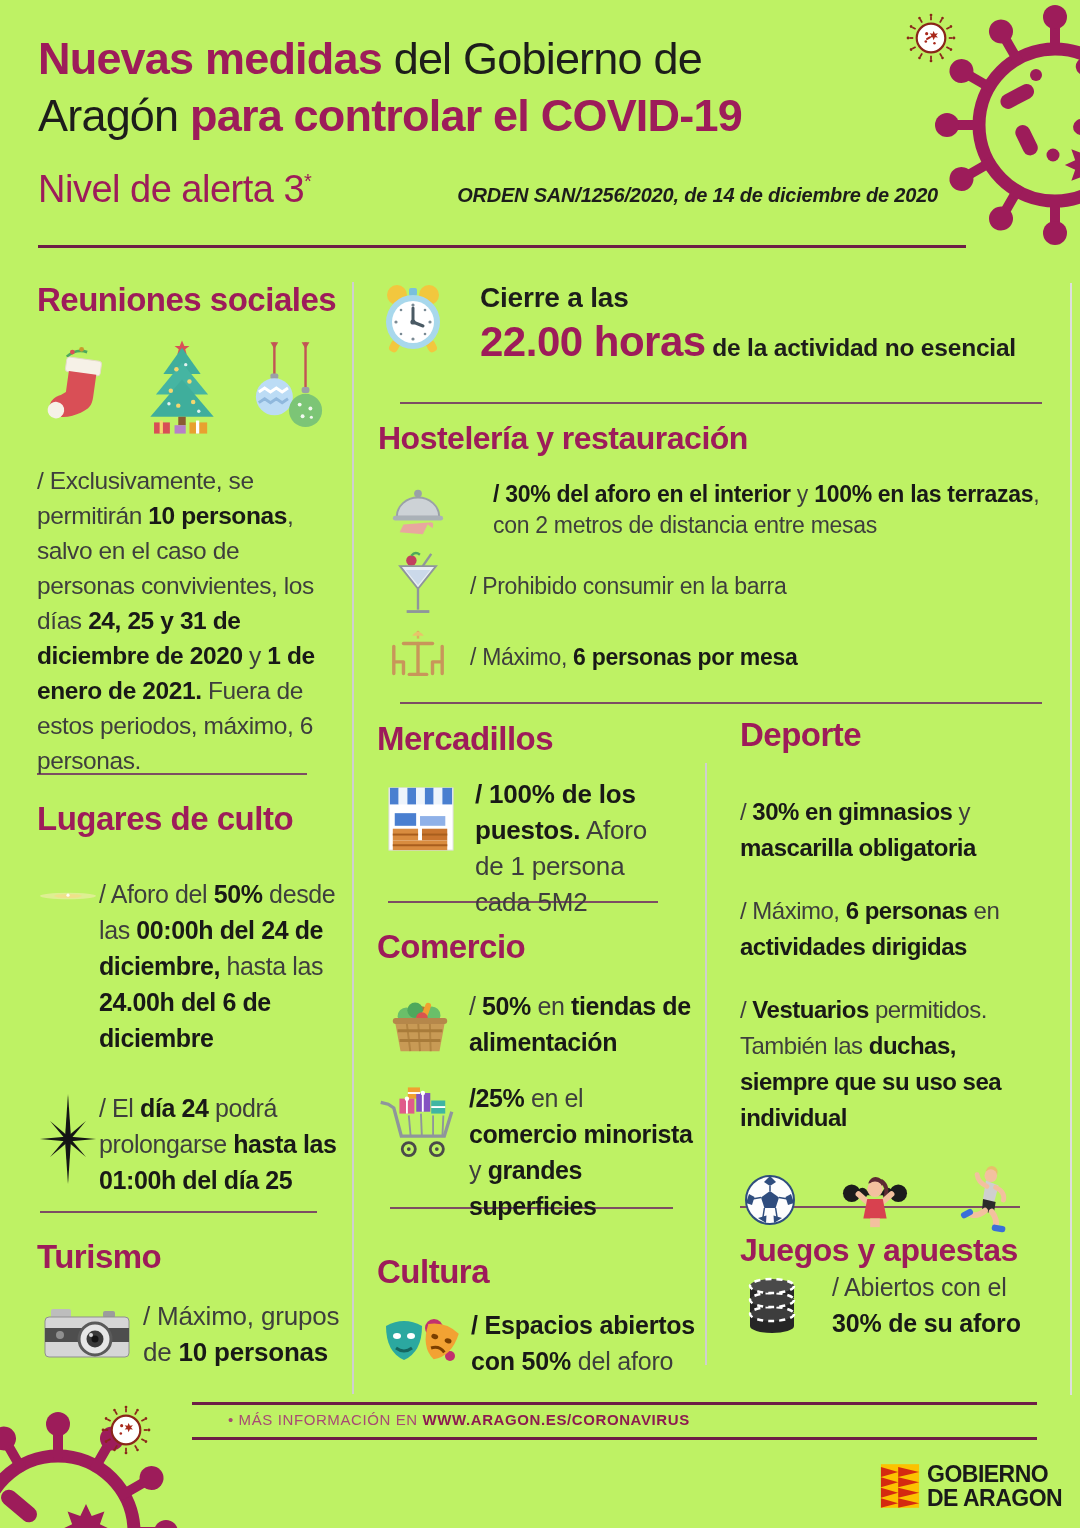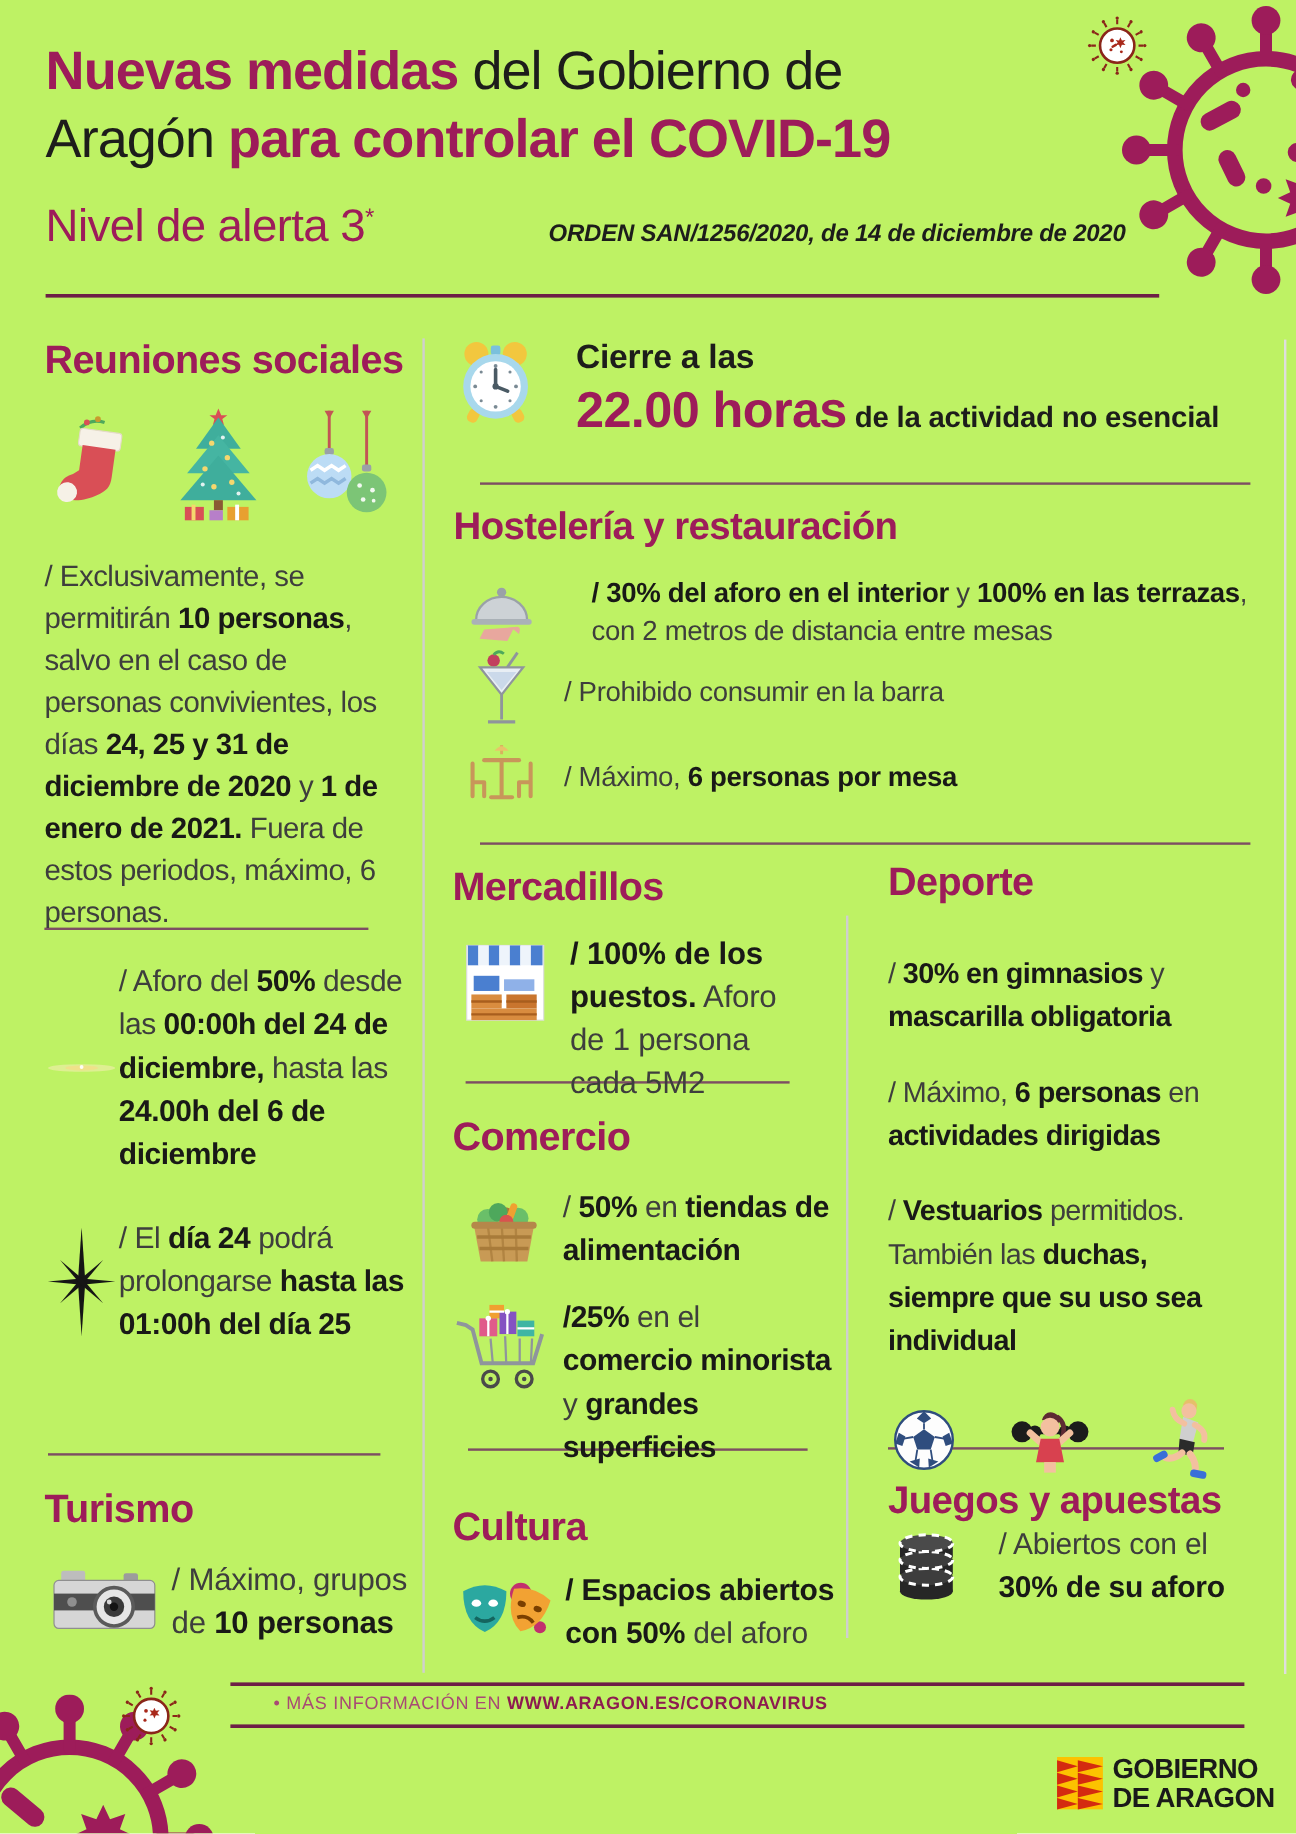--- a/index.html
+++ b/index.html
@@ -45,42 +45,42 @@
   .row{display:flex;align-items:center;}
   .icn{display:flex;align-items:center;justify-content:center;flex:0 0 auto;}
 
   #sec-reuniones{left:37px;top:281px;width:300px;}
   #sec-reuniones h2{margin-bottom:16px;}
   .xmas-row{display:flex;gap:28px;align-items:flex-end;margin:6px 0 24px 4px;height:104px;}
   #sec-reuniones p{font-size:24.5px;line-height:35px;letter-spacing:-0.4px;}
 
   #sec-lugares{left:37px;top:800px;width:300px;}
   #sec-lugares h2{margin-bottom:38px;}
-  .lrow{display:flex;margin-bottom:34px;align-items:center;}
+  .lrow{display:flex;margin-bottom:34px;align-items:flex-start;}
   .lrow .icn{width:62px;}
   .lrow p{flex:1;font-size:25px;line-height:36px;letter-spacing:-0.4px;}
 
   #sec-turismo{left:37px;top:1238px;width:315px;}
   #sec-turismo h2{margin-bottom:22px;}
   #sec-turismo .icn{width:100px;}
   #sec-turismo p{font-size:26px;line-height:36px;margin-left:6px;}
 
   #sec-cierre{left:380px;top:280px;width:690px;display:flex;gap:34px;align-items:flex-start;}
   .cierre-text{padding-top:2px;}
   .cierre-intro{font-size:28px;font-weight:700;color:var(--blk);}
   .cierre-line{white-space:nowrap;margin-top:4px;}
   .cierre-time{font-size:42px;font-weight:700;color:var(--accent);letter-spacing:-0.5px;}
   .cierre-scope{font-size:24.5px;font-weight:700;color:var(--blk);}
 
   #sec-hosteleria{left:378px;top:420px;width:668px;}
   #sec-hosteleria h2{font-size:32px;margin-bottom:22px;}
   .hrow{display:flex;align-items:center;gap:12px;}
   .hrow .icn{width:80px;}
   .hrow p{font-size:23px;line-height:31px;letter-spacing:-0.3px;}
-  .hrow1{gap:35px;} .hrow2{margin-bottom:6px;}
+  .hrow1{margin-bottom:10px;gap:35px;} .hrow2{margin-bottom:6px;}
 
   #sec-mercadillos{left:377px;top:720px;width:302px;}
   #sec-mercadillos h2{margin-bottom:18px;}
   #sec-mercadillos .icn{width:88px;align-self:flex-start;margin-top:8px;}
   #sec-mercadillos p{font-size:26px;line-height:36px;margin-left:10px;}
 
   #sec-comercio{left:377px;top:928px;width:318px;}
   #sec-comercio h2{margin-bottom:22px;}
   #sec-comercio .crow{display:flex;align-items:flex-start;margin-bottom:20px;}
   #sec-comercio .icn{width:86px;}
@@ -448,20 +448,21 @@
               <circle cx="53" cy="78" r="2"></circle>
               <circle cx="62" cy="79" r="1.6"></circle>
             </g>
         </svg>
       </span>
     </div>
     <p><span>/ Exclusivamente, se permitirán </span><span class="b">10 personas</span><span>, salvo en el caso de personas convivientes, los días </span><span class="b">24, 25 y 31 de diciembre de 2020</span><span> y </span><span class="b">1 de enero de 2021.</span><span> Fuera de estos periodos, máximo, 6 personas.</span></p>
   </div>
 
   <div class="sec" id="sec-lugares">
+    <h2>Lugares de culto</h2>
     <div class="lrow">
       <span class="icn">
         <svg width="60" height="40" viewBox="0 0 150 44">
           <ellipse cx="75" cy="22" rx="70" ry="8" fill="#f7ecb8" opacity="0.55"></ellipse>
           <ellipse cx="75" cy="22" rx="34" ry="5" fill="#f2dd88" opacity="0.8"></ellipse>
           <circle cx="75" cy="20" r="4" fill="#fff" opacity="0.9"></circle>
         </svg>
       </span>
       <p><span>/ Aforo del </span><span class="b">50%</span><span>  desde las </span><span class="b">00:00h del 24 de diciembre,</span><span> hasta las </span><span class="b">24.00h del 6 de diciembre</span></p>
     </div>

